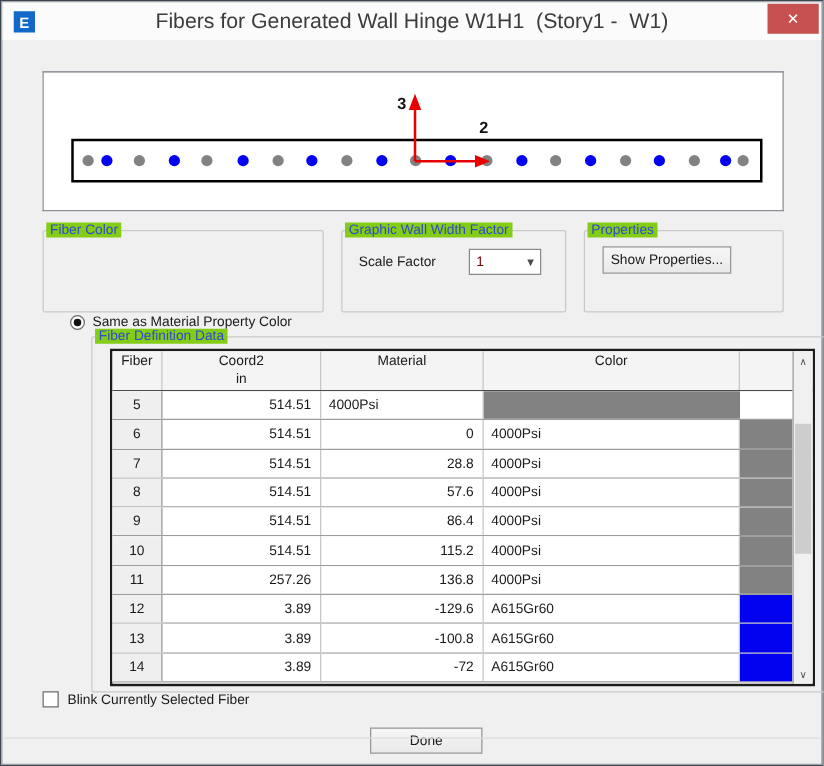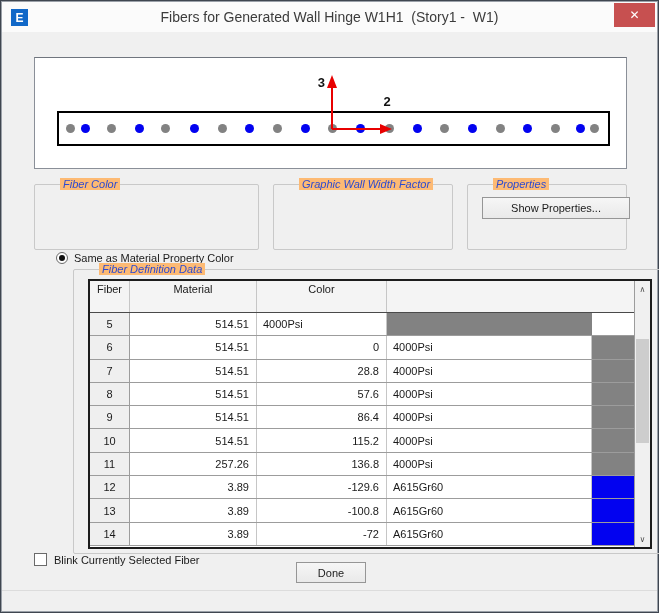--- a/index.html
+++ b/index.html
@@ -26,21 +26,21 @@
   .app-icon {
     position: absolute; left: 9px; top: 7px;
     width: 17px; height: 17px;
     background: #1168c8; color: #fff;
     font-weight: bold; font-size: 12px;
     display: flex; align-items: center; justify-content: center;
   }
   .title-text {
     position: absolute; left: 60px; right: 60px; top: 0; height: 30px;
     display: flex; align-items: center; justify-content: center;
-    font-size: 14px; color: #3c3c3c; white-space: pre;
+    font-size: 17px; color: #3c3c3c; white-space: pre;
   }
   .close-btn {
     position: absolute; top: 1px; right: 2px;
     width: 41px; height: 24px;
     background: #c75050; color: #fff;
     display: flex; align-items: center; justify-content: center;
     font-size: 12px; font-weight: bold;
     cursor: pointer;
   }
   
@@ -61,23 +61,23 @@
     width: 9px; height: 9px; border-radius: 50%;
   }
   .axes-svg { position: absolute; inset: 0; pointer-events: none; }
   
   .groupbox {
     position: absolute;
     border: 1px solid #c9c9c9;
     border-radius: 2px;
   }
   .groupbox-title {
-    position: absolute; top: -7px; left: 25px;
-    background: #fdba74; padding: 0 3px;
-    color: #2d4ad0; font-size: 11px; font-style: italic;
+    position: absolute; top: -7px; left: 2px;
+    background: #84cc16; padding: 0 3px;
+    color: #2d4ad0; font-size: 11px;
   }
   #grp-fiber-color   { left: 33px;  top: 183px; width: 225px; height: 66px; }
   #grp-wall-width    { left: 272px; top: 183px; width: 180px; height: 66px; }
   #grp-properties    { left: 466px; top: 183px; width: 160px; height: 66px; }
   #grp-fiber-data    { left: 33px;  top: 268px; width: 593px; height: 285px; margin-left: 39px; }
   
   .radio-rows { position: absolute; left: 21px; top: 16px; }
   .radio-row { display: flex; align-items: center; height: 25px; cursor: pointer; margin-top: 44px; }
   .radio {
     width: 12px; height: 12px; border-radius: 50%;
@@ -104,22 +104,22 @@
     display: flex; align-items: center;
     color: #4d4d4d; font-size: 9px;
   }
   
   .win-btn {
     background: linear-gradient(#f6f6f6, #e9e9e9);
     border: 1px solid #969696;
     font-family: inherit; font-size: 11px; color: #1a1a1a;
     cursor: pointer;
   }
-  #show-props-btn { position: absolute; left: 14px; top: 12px; width: 148px; height: 22px; }
-  #done-btn { position: absolute; left: 295px; top: 561px; width: 70px; height: 21px; }
+  #show-props-btn { position: absolute; left: 14px; top: 12px; width: 103px; height: 22px; }
+  #done-btn { position: absolute; left: 295px; top: 581px; width: 90px; height: 21px; }
   
   .fiber-table {
     position: absolute; left: 14px; top: 9px;
     width: 564px; height: 270px;
     background: #fff; border: 2px solid #1c1c1c;
   }
   .t-head {
     display: grid; grid-template-columns: 40px 127px 130px 205px 42px;
     height: 32px; background: #f4f4f4;
     border-bottom: 1px solid #4a4a4a;
@@ -227,34 +227,45 @@
     <div class="radio-rows">
         <div class="radio-row">
           <span class="radio checked"></span>
           <span class="radio-label">Same as Material Property Color</span>
         </div>
       </div>
   </div>
 
   <div class="groupbox" id="grp-wall-width">
     <span class="groupbox-title">Graphic Wall Width Factor</span>
+    <div class="scale-row">
+      <span class="scale-label">Scale Factor</span>
+      <div class="combo">
+        <span class="combo-value">1</span>
+        <span class="combo-arrow">▼</span>
+      </div>
+    </div>
   </div>
 
   <div class="groupbox" id="grp-properties">
     <span class="groupbox-title">Properties</span>
     <button class="win-btn" id="show-props-btn">Show Properties...</button>
   </div>
 
   <div class="groupbox" id="grp-fiber-data">
     <span class="groupbox-title">Fiber Definition Data</span>
 
     <div class="fiber-table">
       <div class="t-head">
           <div class="t-head-cell">
             <span>Fiber</span>
+          </div>
+          <div class="t-head-cell">
+            <span>Coord2</span>
+            <span>in</span>
           </div>
           <div class="t-head-cell">
             <span>Material</span>
           </div>
           <div class="t-head-cell">
             <span>Color</span>
           </div>
         </div>
       <div class="t-rows">
           <div class="t-row">

